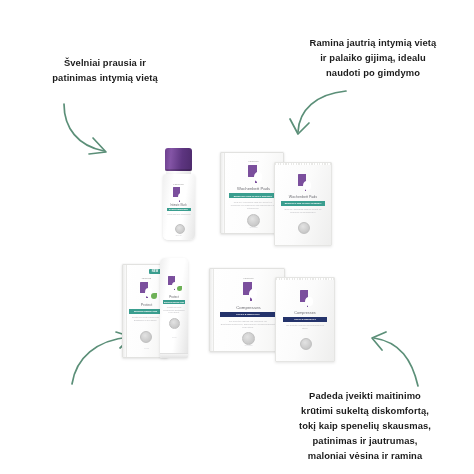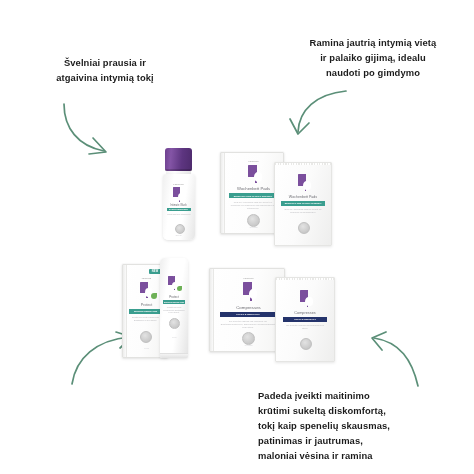--- a/index.html
+++ b/index.html
@@ -19,21 +19,21 @@
     font-size:9.4px;
     line-height:15px;
     font-weight:700;
     color:#1b1b1b;
     letter-spacing:.1px;
     white-space:pre-line;
   }
   .cap-tl{left:10px;top:55px;width:190px;text-align:center;}
   .cap-tr{left:278px;top:35px;width:190px;text-align:center;}
   .cap-bl{left:6px;top:389px;width:182px;text-align:center;}
-  .cap-br{left:258px;top:388px;width:214px;text-align:left;}
+  .cap-br{left:258px;top:388px;width:214px;text-align:center;}
 
   
   .arrow{position:absolute;}
   .arrow svg{display:block;overflow:visible;}
 
   
   .group{position:absolute;}
 
   
   .pbox{
@@ -174,21 +174,21 @@
     background:linear-gradient(180deg,#f4f4f4,#e2e2e2);
     border-top:.5px solid #e0e0e0;
   }
 </style>
 </head>
 <body>
 
 <div class="stage">
 
   <div class="caption cap-tl">Švelniai prausia ir
-atgaivina intymią tokį</div>
+patinimas intymią vietą</div>
   <div class="caption cap-tr">Ramina jautrią intymią vietą
 ir palaiko gijimą, idealu
 naudoti po gimdymo</div>
   <div class="caption cap-br">Padeda įveikti maitinimo
 krūtimi sukeltą diskomfortą,
 tokį kaip spenelių skausmas,
 patinimas ir jautrumas,
 maloniai vėsina ir ramina</div>
 
   <div class="arrow" style="left:60px;top:100px;">

